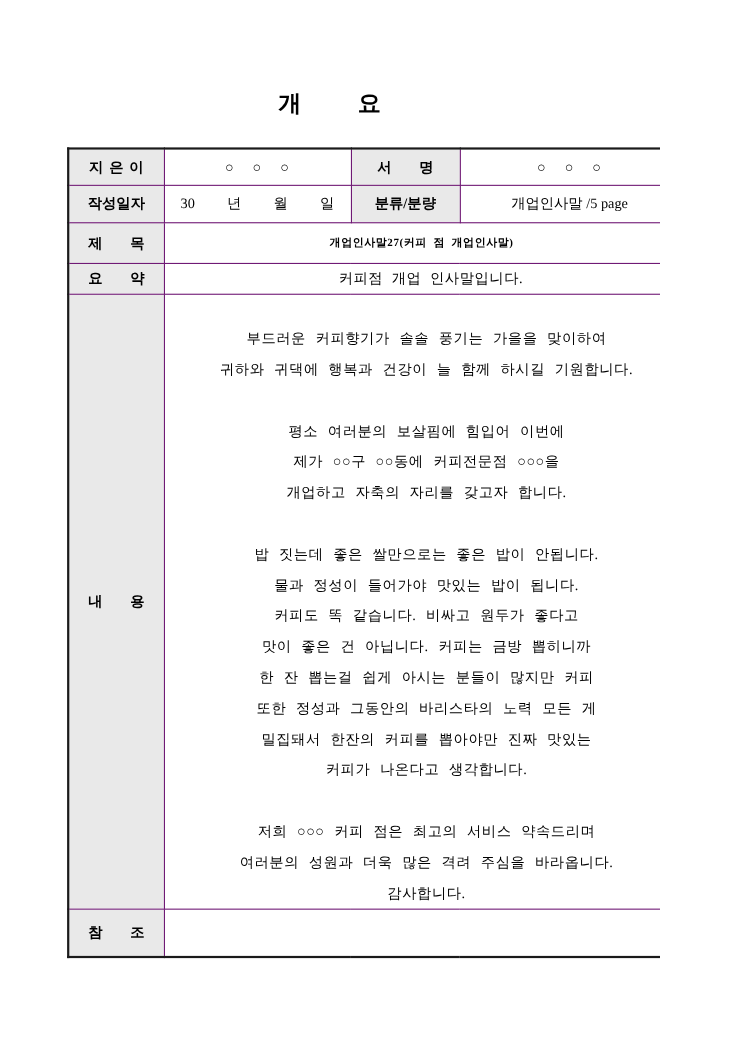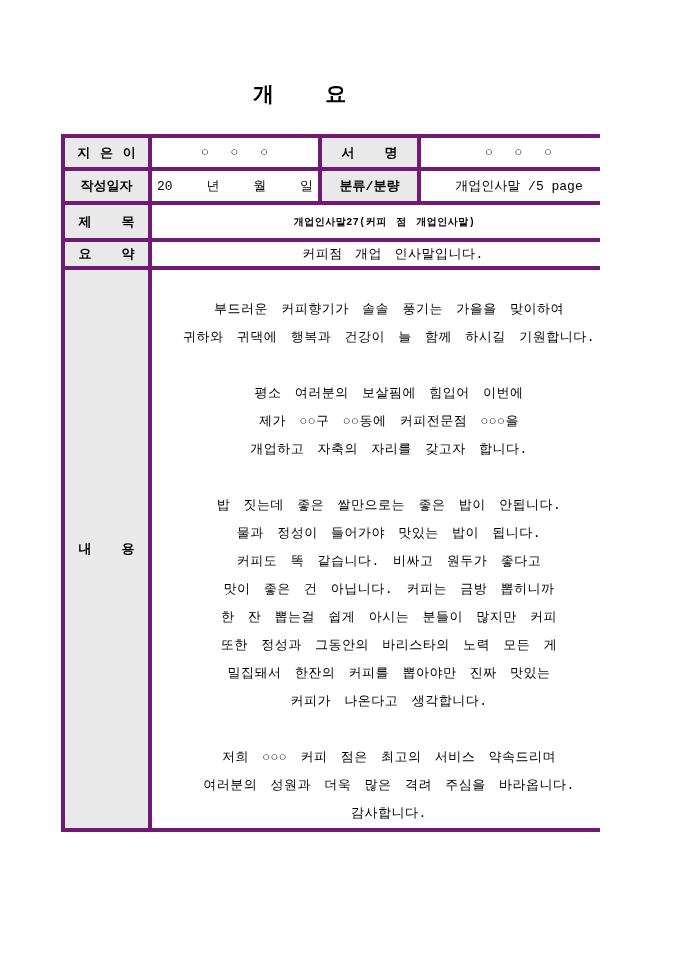--- a/index.html
+++ b/index.html
@@ -26,24 +26,23 @@
   table.overview {
     position: absolute;
     top: 134px; left: 61px;
     width: 556px;
     border-collapse: collapse;
     table-layout: fixed;
     border: 2px solid #1a1a1a;
     font-size: 13px;
   }
   table.overview th, table.overview td {
-    border: 4px solid #701a75;
+    border: 1px solid #701a75;
     vertical-align: middle;
     overflow: hidden;
-    font-family: Liberation Mono, monospace;
   }
   th.lbl {
     background: #e9e9e9;
     font-weight: bold;
     text-align: center;
     white-space: pre;
     font-size: 13px;
   }
   .lbl-narrow { word-spacing: 2px; }
   .lbl-wide   { word-spacing: 22px; margin-left: 20px; }
@@ -94,21 +93,21 @@
     </colgroup>
     <tbody>
       <tr class="r1">
         <th class="lbl lbl-narrow">지 은 이</th>
         <td class="val circles">○ ○ ○</td>
         <th class="lbl lbl-wide">서 명</th>
         <td class="val circles">○ ○ ○</td>
       </tr>
       <tr class="r2">
         <th class="lbl">작성일자</th>
-        <td class="val date-val">20 년 월 일</td>
+        <td class="val date-val">30 년 월 일</td>
         <th class="lbl">분류/분량</th>
         <td class="val">개업인사말 /5 page</td>
       </tr>
       <tr class="r3">
         <th class="lbl lbl-wide">제 목</th>
         <td class="subject-val" colspan="3">개업인사말27(커피 점 개업인사말)</td>
       </tr>
       <tr class="r4">
         <th class="lbl lbl-wide">요 약</th>
         <td class="summary-val" colspan="3">커피점 개업 인사말입니다.</td>
@@ -128,16 +127,20 @@
 맛이 좋은 건 아닙니다. 커피는 금방 뽑히니까
 한 잔 뽑는걸 쉽게 아시는 분들이 많지만 커피
 또한 정성과 그동안의 바리스타의 노력 모든 게
 밀집돼서 한잔의 커피를 뽑아야만 진짜 맛있는
 커피가 나온다고 생각합니다.
 
 저희 ○○○ 커피 점은 최고의 서비스 약속드리며
 여러분의 성원과 더욱 많은 격려 주심을 바라옵니다.
 감사합니다.</td>
       </tr>
+      <tr class="r6">
+        <th class="lbl lbl-wide">참 조</th>
+        <td class="val" colspan="3"></td>
+      </tr>
     </tbody>
   </table>
 
 </div>
 
 </body></html>

